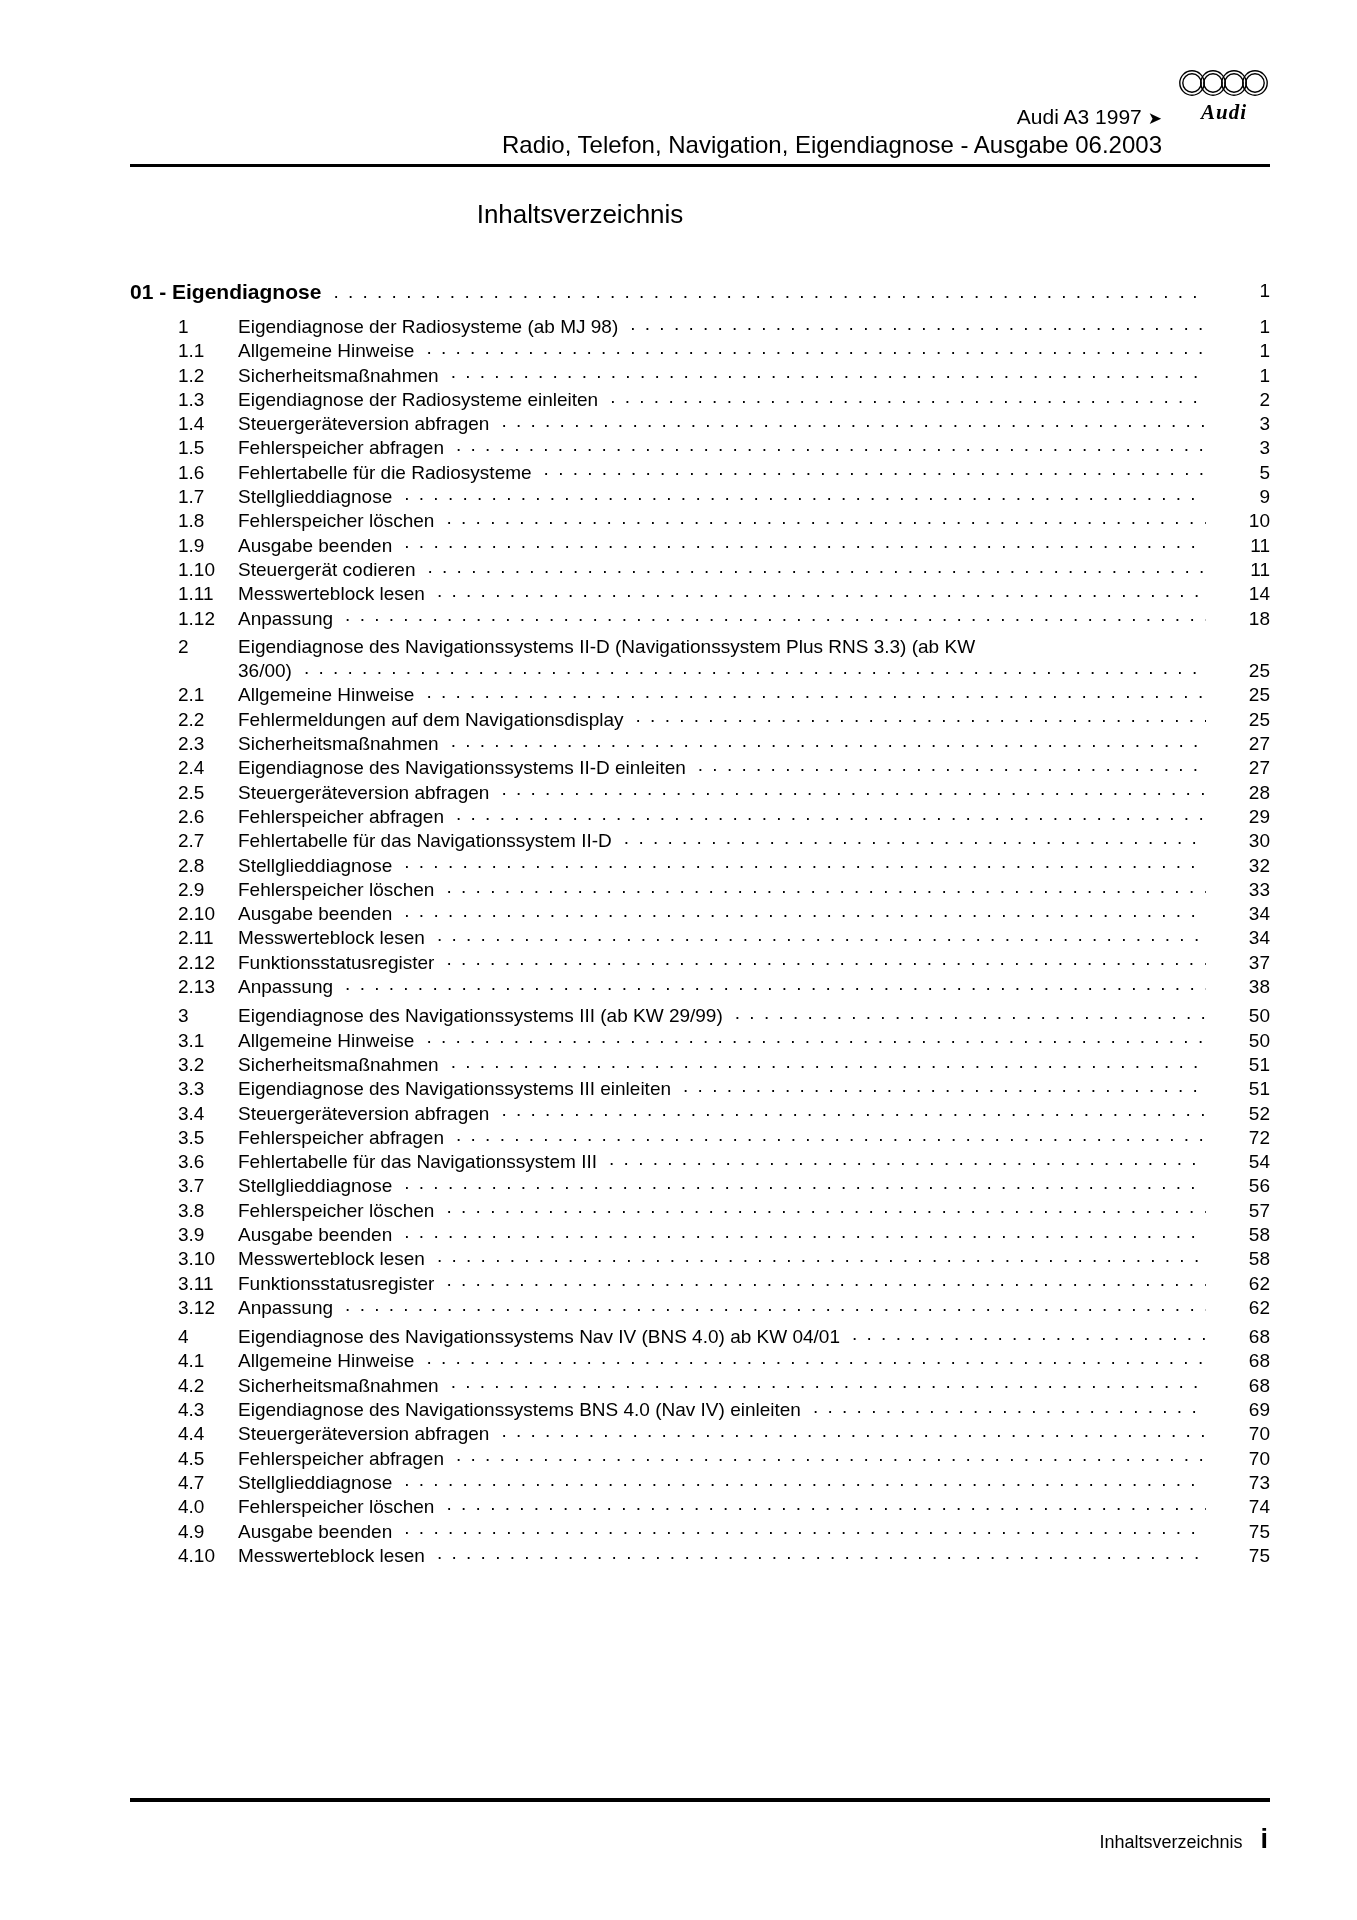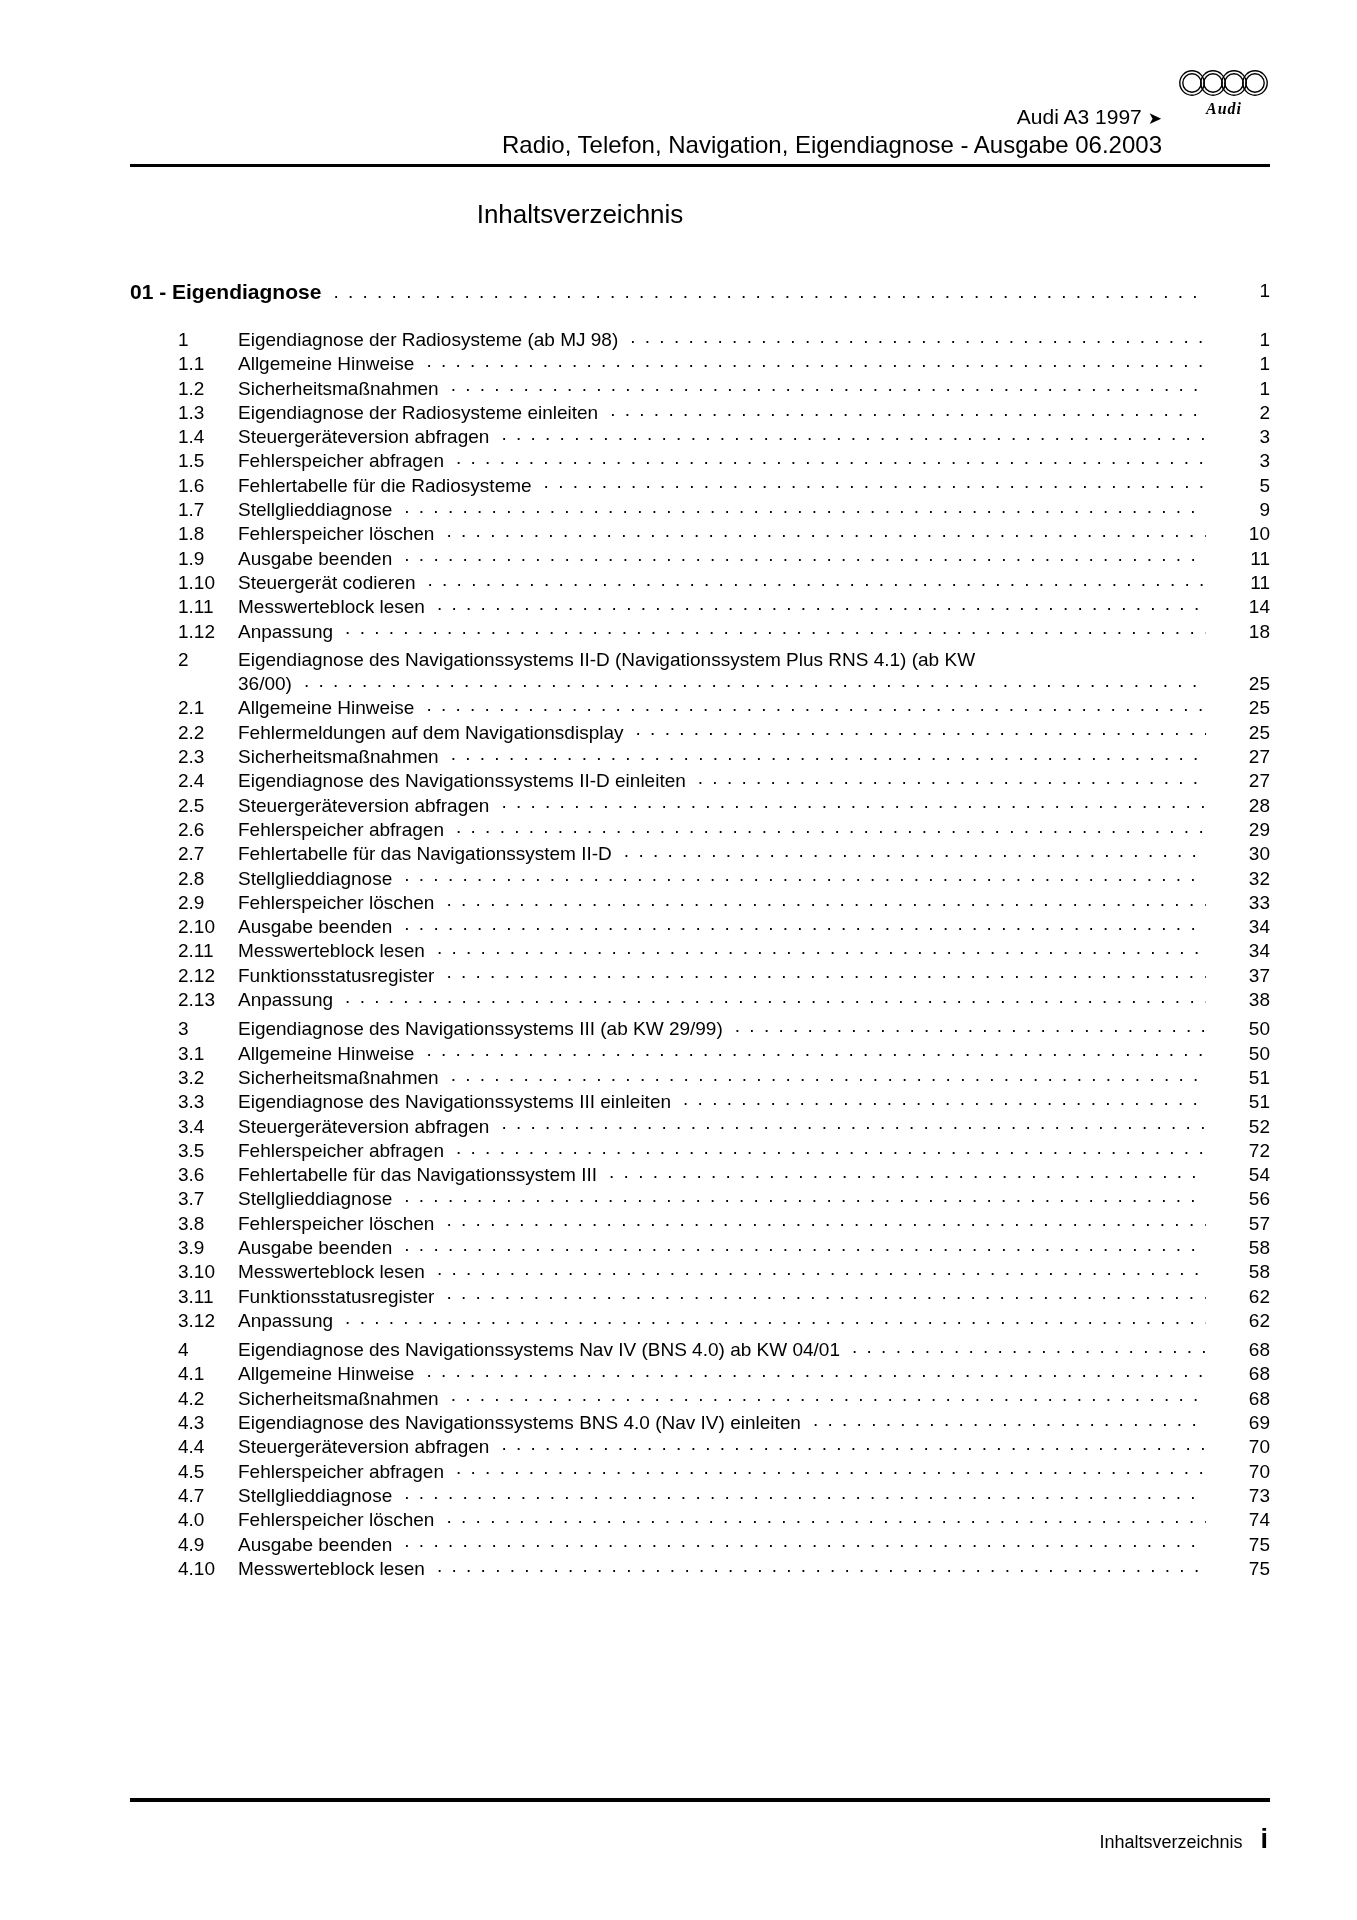--- a/index.html
+++ b/index.html
@@ -15,36 +15,36 @@
 
   
   .header { position: relative; padding-top: 104px; }
   .header-text { text-align: right; padding-right: 108px; }
   .header-line1 { font-size: 21px; line-height: 26px; white-space: nowrap; }
   .header-line1 .arrow { font-size: 17px; letter-spacing: 0; margin-left: 6px; }
   .header-line2 { font-size: 24px; line-height: 26px; white-space: nowrap; }
   .logo-block { position: absolute; right: 0; top: 66px; width: 92px; text-align: center; }
   .rings-svg { display: block; margin: 0 auto; }
   .audi-wordmark {
-    display: block; font-size: 16px; font-weight: bold; font-style: italic;
+    display: block; font-size: 21px; font-weight: bold; font-style: italic;
     letter-spacing: 1px; margin-top: -2px; text-align: center;
     font-family: "Liberation Serif", "DejaVu Serif", serif;
   }
   .header-rule { border-bottom: 3px solid #000; margin-top: 6px; }
 
   
   .doc-title-wrap { width: 900px; margin-top: 32px; text-align: center; }
   .doc-title { font-size: 26px; font-weight: normal; }
 
   
   .toc { margin-top: 50px; font-size: 19px; }
   .toc-chapter {
     display: flex; align-items: flex-start;
     font-size: 21px; font-weight: bold;
-    margin-bottom: 23px;
+    margin-bottom: 10px;
   }
   .toc-rows { font-size: 19px; }
   .toc-row { padding-left: 48px; line-height: 23.3px; }
   .toc-row.top-level { margin-top: 5px; }
   .toc-line { display: flex; align-items: baseline; }
   .toc-num { flex: 0 0 60px; }
   .toc-title { white-space: nowrap; }
   .toc-title-cont { white-space: nowrap; } 
   .leader {
     flex: 1 1 auto; overflow: hidden; position: relative;
@@ -223,21 +223,21 @@
       <span class="toc-num">1.12</span>
       <span class="toc-title">Anpassung</span>
       <span class="leader"></span>
       <span class="toc-page">18</span>
     </div>
   </div>
 
   <div class="toc-row top-level">
     <div class="toc-line">
       <span class="toc-num">2</span>
-      <span class="toc-title">Eigendiagnose des Navigationssystems II-D (Navigationssystem Plus RNS 4.1) (ab KW</span>
+      <span class="toc-title">Eigendiagnose des Navigationssystems II-D (Navigationssystem Plus RNS 3.3) (ab KW</span>
     </div>
     <div class="toc-line" style="padding-left:60px;">
       <span class="toc-title-cont">36/00)</span>
       <span class="leader"></span>
       <span class="toc-page">25</span>
     </div>
   </div>
 
   <div class="toc-row">
     <div class="toc-line">

